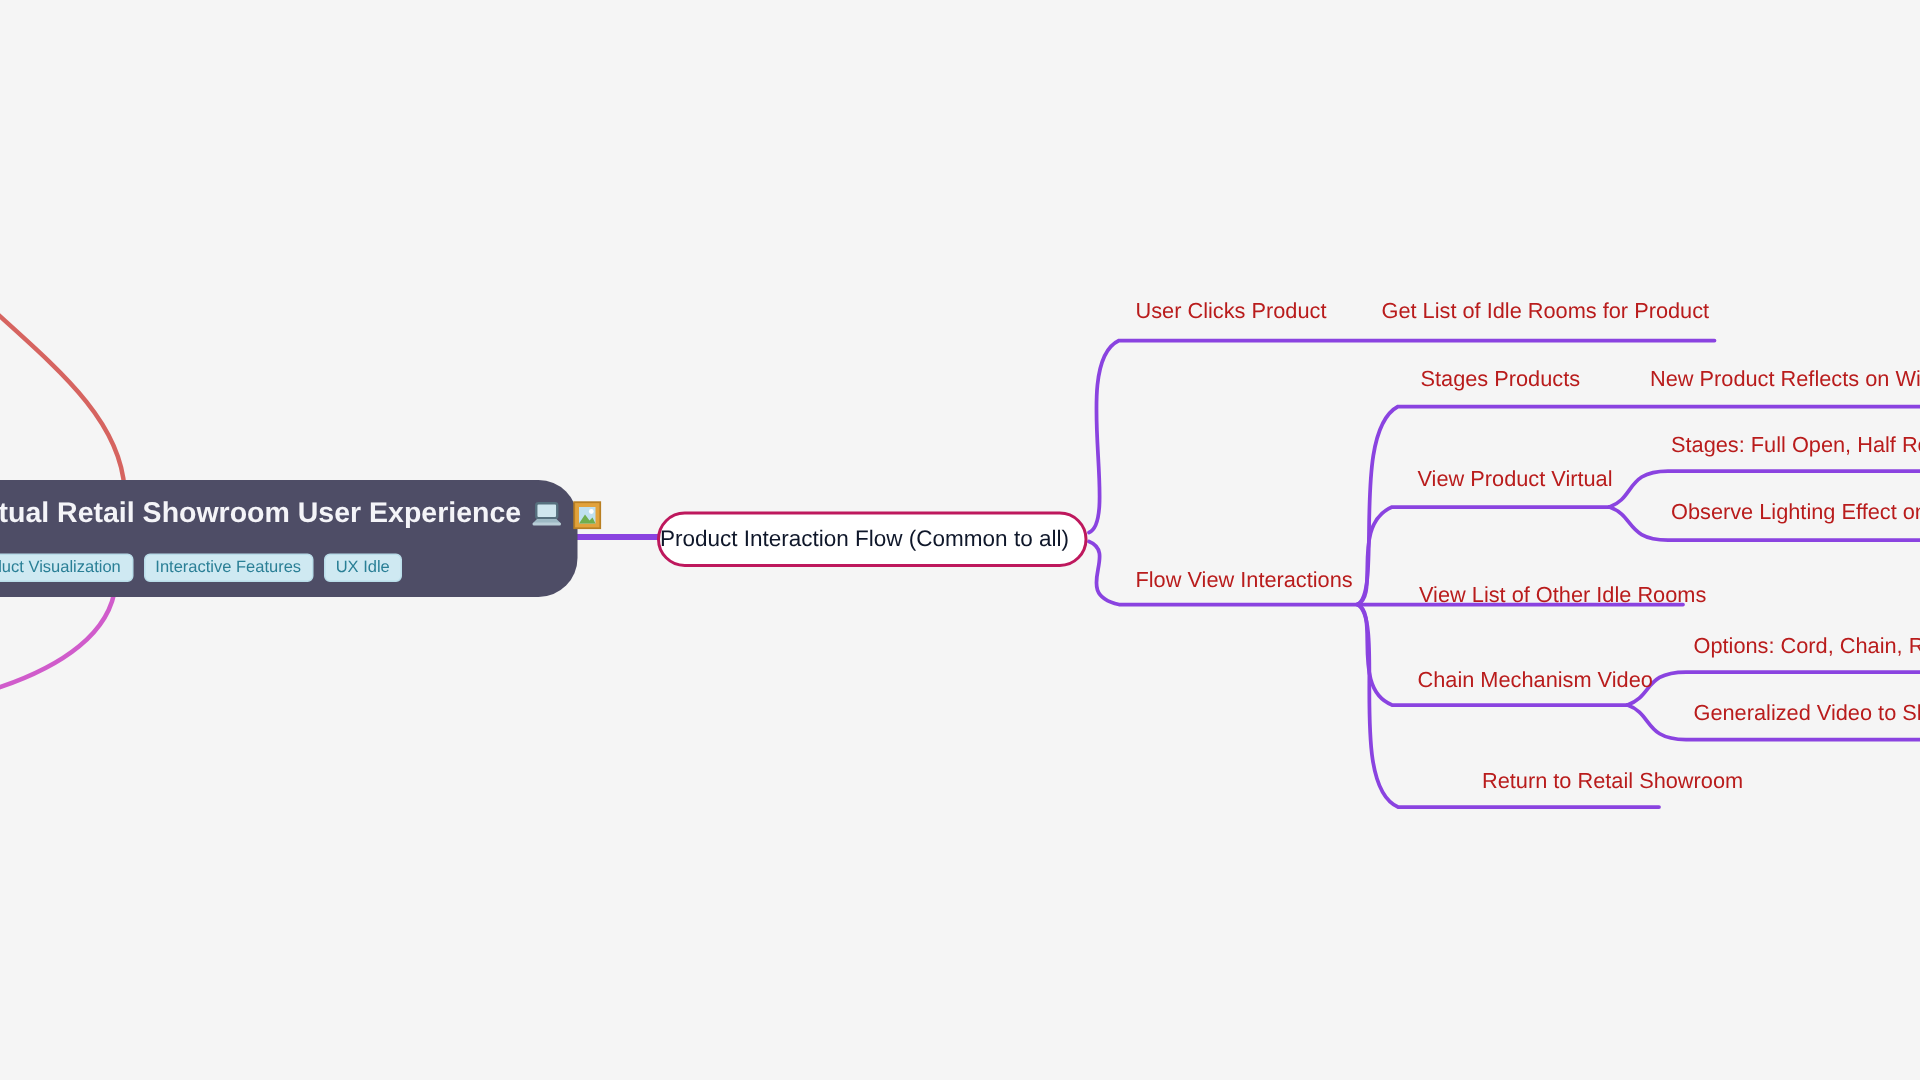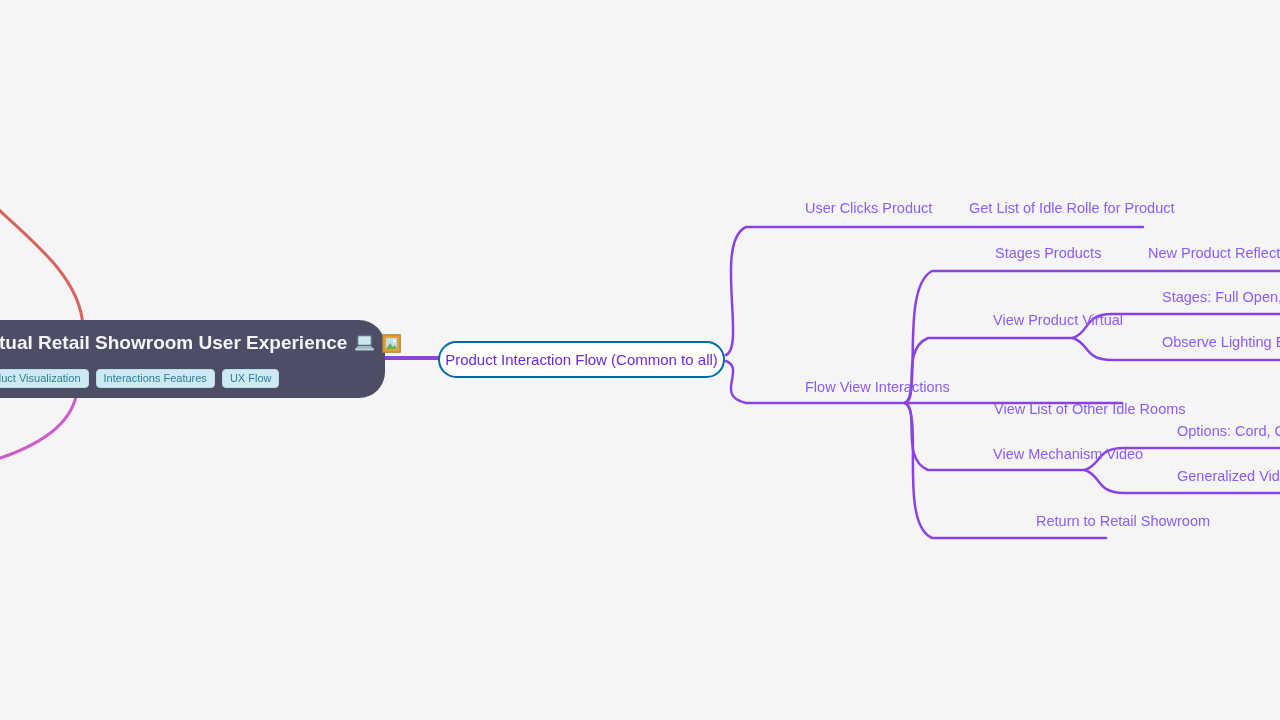--- a/index.html
+++ b/index.html
@@ -22,27 +22,27 @@
   .tag-row{
     position:absolute;left:-30px;top:369px;z-index:3;
     display:flex;gap:7px;white-space:nowrap;
   }
   .tag{
     background:#cfe9f2;color:#2a7f96;font-size:11px;line-height:13px;
     padding:2px 7px;border-radius:4px;border:1px solid #b9dde9;
   }
   .flow-node{
     position:absolute;left:438px;top:341px;width:287px;height:37px;
-    background:#ffffff;border:2px solid #0369a1;border-radius:20px;
-    display:flex;align-items:center;justify-content:center;
-    font-size:15px;color:#6d28d9;z-index:2;box-sizing:border-box;
+    background:#ffffff;border:2px solid #be185d;border-radius:20px;
+    display:flex;align-items:center;
+    font-size:15px;color:#0f172a;z-index:2;box-sizing:border-box;
     white-space:nowrap;
   }
   .lbl{
-    position:absolute;font-size:14.5px;color:#8b5cf6;white-space:nowrap;z-index:3;margin-left:48px;
+    position:absolute;font-size:14.5px;color:#b91c1c;white-space:nowrap;z-index:3;
   }
   .icon{display:inline-block;line-height:0;}
 </style>
 </head>
 <body>
 
 <div class="stage">
 
   <svg class="edges" width="1280" height="720" viewBox="0 0 1280 720">
     <g fill="none" stroke-linecap="round">
@@ -84,41 +84,41 @@
         <rect x="0.8" y="0.8" width="17.4" height="17.4" fill="#e2a23b" stroke="#b97f22" stroke-width="1.2"></rect>
         <rect x="4" y="4" width="11" height="11" fill="#bfe0ef"></rect>
         <path d="M4 15 L8 9 L11 13 L13 11 L15 15 Z" fill="#6fae4e"></path>
         <circle cx="12.2" cy="7" r="1.6" fill="#ffffff"></circle>
       </svg>
     </span>
   </div>
 
   <div class="tag-row">
     <span class="tag">Product Visualization</span>
-    <span class="tag">Interactions Features</span>
-    <span class="tag">UX Flow</span>
+    <span class="tag">Interactive Features</span>
+    <span class="tag">UX Idle</span>
   </div>
 
   <div class="flow-node">
     <span>Product Interaction Flow (Common to all)</span>
   </div>
 
   <span class="lbl" style="left:757px;top:200px">User Clicks Product</span>
-  <span class="lbl" style="left:921px;top:200px">Get List of Idle Rolle for Product</span>
+  <span class="lbl" style="left:921px;top:200px">Get List of Idle Rooms for Product</span>
 
   <span class="lbl" style="left:757px;top:379px">Flow View Interactions</span>
 
   <span class="lbl" style="left:947px;top:245px">Stages Products</span>
   <span class="lbl" style="left:1100px;top:245px">New Product Reflects on Windo</span>
 
   <span class="lbl" style="left:945px;top:312px">View Product Virtual</span>
   <span class="lbl" style="left:1114px;top:289px">Stages: Full Open, Half Rolle</span>
   <span class="lbl" style="left:1114px;top:334px">Observe Lighting Effect on T</span>
 
-  <span class="lbl" style="left:946px;top:401px">View List of Other Idle Rooms</span>
+  <span class="lbl" style="left:946px;top:389px">View List of Other Idle Rooms</span>
 
-  <span class="lbl" style="left:945px;top:446px">View Mechanism Video</span>
+  <span class="lbl" style="left:945px;top:446px">Chain Mechanism Video</span>
   <span class="lbl" style="left:1129px;top:423px">Options: Cord, Chain, Rem</span>
   <span class="lbl" style="left:1129px;top:468px">Generalized Video to Sho</span>
 
   <span class="lbl" style="left:988px;top:513px">Return to Retail Showroom</span>
 
 </div>
 
 </body></html>

